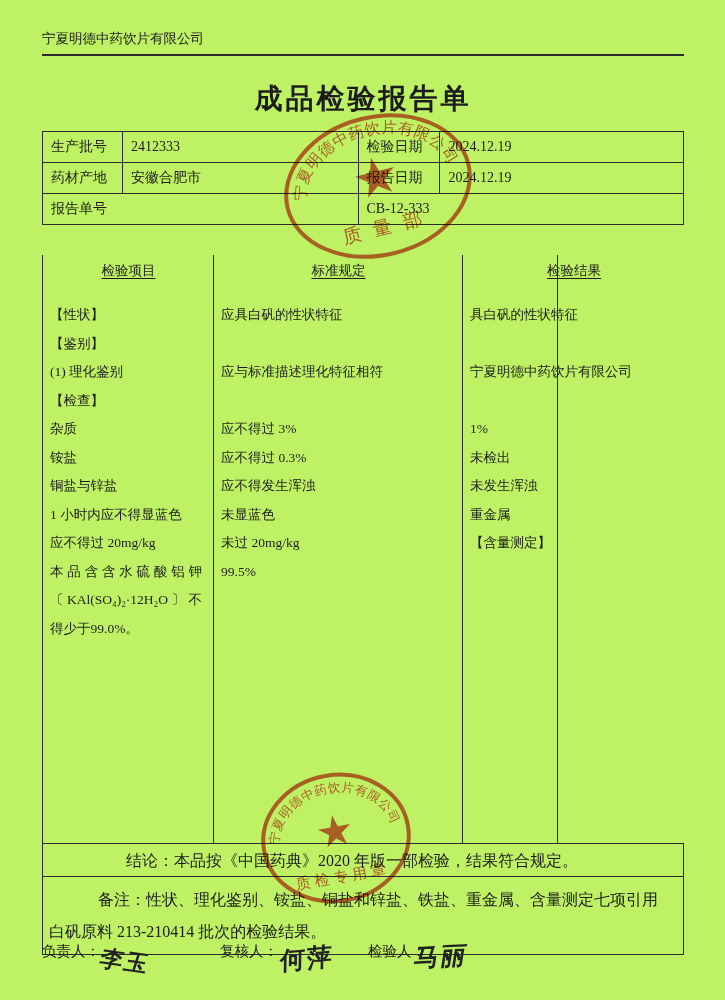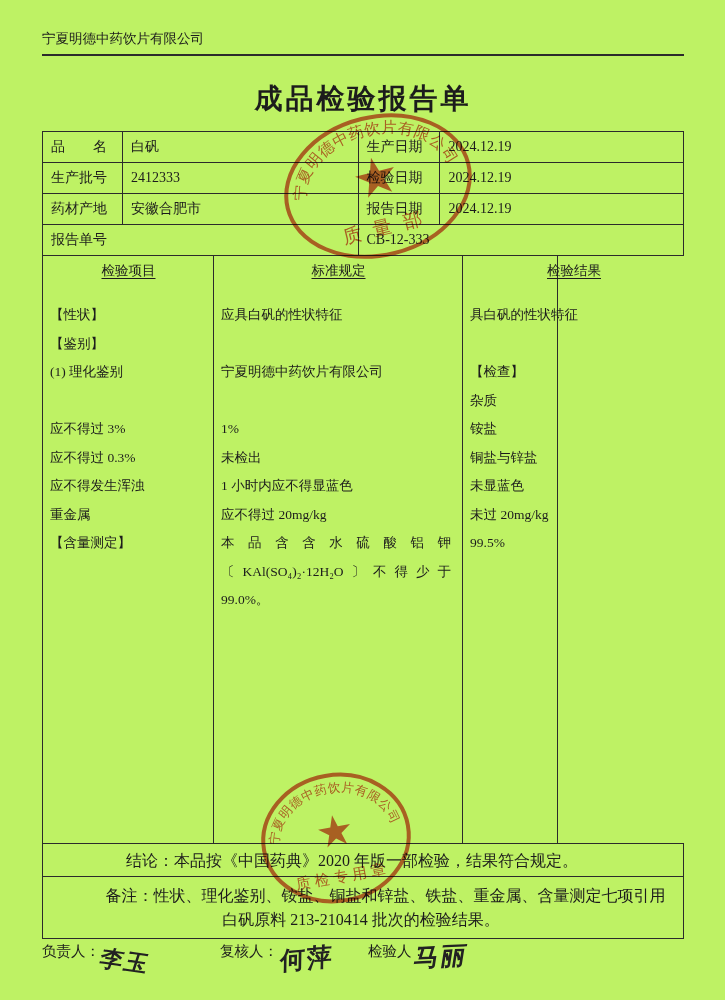--- a/index.html
+++ b/index.html
@@ -29,21 +29,21 @@
   .sep1 { left:170px; } .sep2 { left:419px; }
   .mt-head { height:46px; padding-top:7px; text-align:center; }
   .mt-head span { text-decoration:underline; text-underline-offset:3px; }
   .cell { min-height:28.5px; line-height:28.5px; padding:0 8px 0 7px; }
   .cell.std { padding-right:12px; }
   .cell.just { text-align:justify; text-align-last:left; }
 
   
   .bottom-table { position:absolute; top:843px; left:42px; width:642px; border:1px solid #2b2b2b; font-size:16px; }
   .concl-row { height:33px; line-height:33px; border-bottom:1px solid #2b2b2b; padding-left:83px; }
-  .note-row { min-height:55px; padding:7px 10px 6px 6px; line-height:24px;text-align:center; }
+  .note-row { min-height:55px; padding:7px 10px 6px 6px; line-height:32px; }
   .note-row p { text-indent:49px; }
 
   
   .sign-row { position:absolute; top:938px; left:42px; width:660px; height:60px; font-size:14.5px; }
   .sig-label { position:absolute; top:4px; }
   .sig-name { position:absolute; font-weight:bold; font-size:25px; color:#222;
     transform:rotate(-5deg) skewX(-6deg); letter-spacing:2px; white-space:nowrap; }
   .lbl-1 { left:0; } .lbl-2 { left:178px; } .lbl-3 { left:326px; }
   .sig-1 { left:58px; top:8px; transform:rotate(8deg) skewX(-10deg); font-size:23px; }
   .sig-2 { left:238px; top:4px; }
@@ -61,26 +61,20 @@
 
   <div class="doc-header">
     <span>宁夏明德中药饮片有限公司</span>
   </div>
   <div class="header-rule"></div>
 
   <div class="doc-title">成品检验报告单</div>
 
   <table class="info">
     <tbody>
-      <tr>
-        <td class="c1">品　　名</td>
-        <td class="c2">白矾</td>
-        <td class="c3">生产日期</td>
-        <td class="c4">2024.12.19</td>
-      </tr>
       <tr>
         <td class="c1">生产批号</td>
         <td class="c2">2412333</td>
         <td class="c3">检验日期</td>
         <td class="c4">2024.12.19</td>
       </tr>
       <tr>
         <td class="c1">药材产地</td>
         <td class="c2">安徽合肥市</td>
         <td class="c3">报告日期</td>
@@ -103,36 +97,38 @@
 
     <div class="cell">【性状】</div>
     <div class="cell std">应具白矾的性状特征</div>
     <div class="cell">具白矾的性状特征</div>
 
     <div class="cell">【鉴别】</div>
     <div class="cell std"></div>
     <div class="cell"></div>
 
     <div class="cell">(1) 理化鉴别</div>
+    <div class="cell std">应与标准描述理化特征相符</div>
     <div class="cell">宁夏明德中药饮片有限公司</div>
 
     <div class="cell">【检查】</div>
     <div class="cell std"></div>
     <div class="cell"></div>
 
     <div class="cell">杂质</div>
     <div class="cell std">应不得过 3%</div>
     <div class="cell">1%</div>
 
     <div class="cell">铵盐</div>
     <div class="cell std">应不得过 0.3%</div>
     <div class="cell">未检出</div>
 
     <div class="cell">铜盐与锌盐</div>
     <div class="cell std">应不得发生浑浊</div>
+    <div class="cell">未发生浑浊</div>
 
     <div class="cell std">1 小时内应不得显蓝色</div>
     <div class="cell">未显蓝色</div>
 
     <div class="cell">重金属</div>
     <div class="cell std">应不得过 20mg/kg</div>
     <div class="cell">未过 20mg/kg</div>
 
     <div class="cell">【含量测定】</div>
     <div class="cell std just">本品含含水硫酸铝钾〔KAl(SO₄)₂·12H₂O〕不得少于99.0%。</div>

